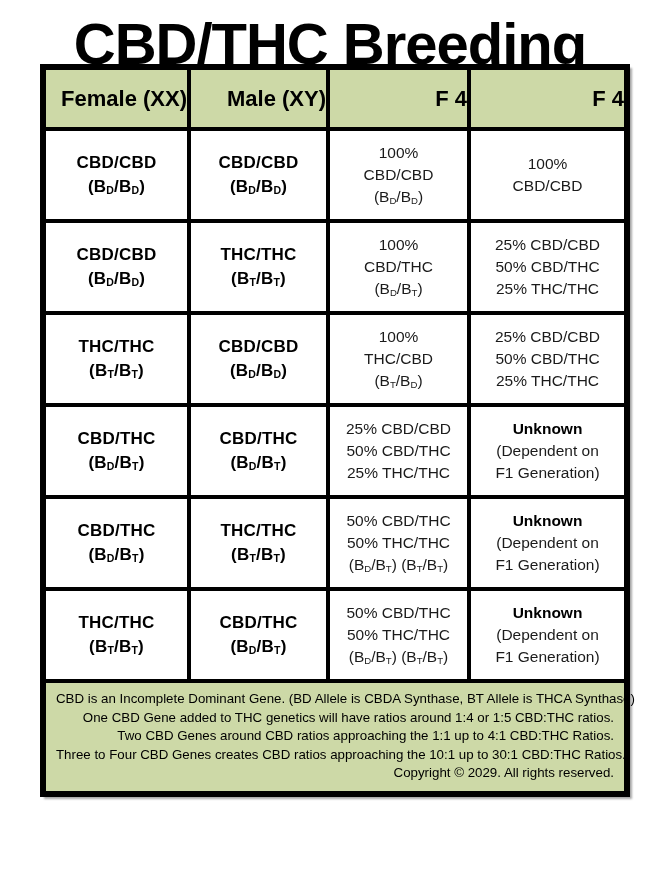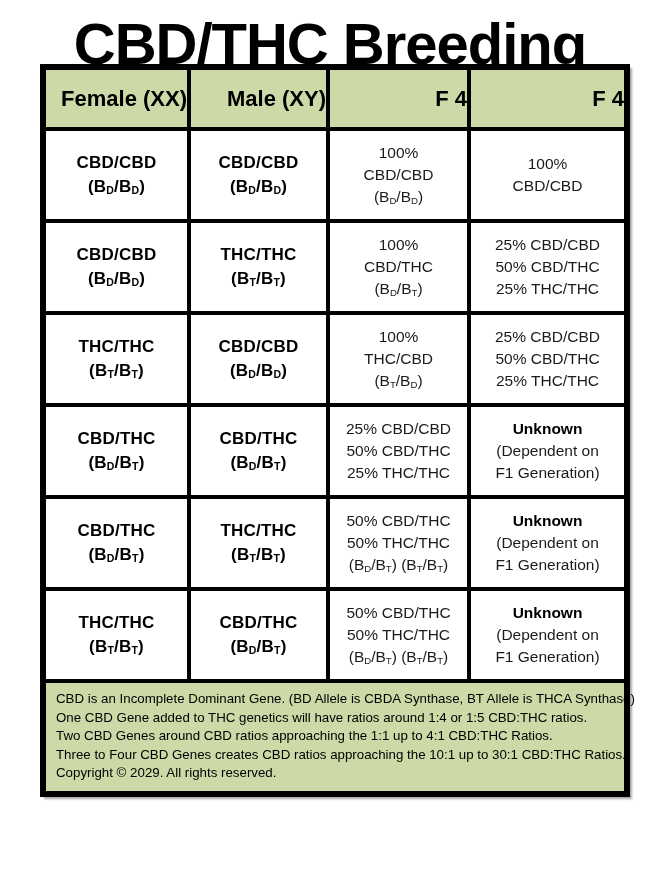--- a/index.html
+++ b/index.html
@@ -70,21 +70,21 @@
     color: var(--ink-soft);
   }
   .line.bold { font-weight: 700; color: var(--ink); }
   sub {
     font-size: 0.62em;
     line-height: 0;
     vertical-align: -0.22em;
   }
   td.notes {
     background: var(--green);
-    text-align: left;
+    text-align: right;
     padding: 7px 10px 8px 10px;
   }
   .note-line {
     font-size: 13.3px;
     line-height: 18.6px;
     color: var(--ink);
     white-space: nowrap;
   }
 </style>
 </head>

